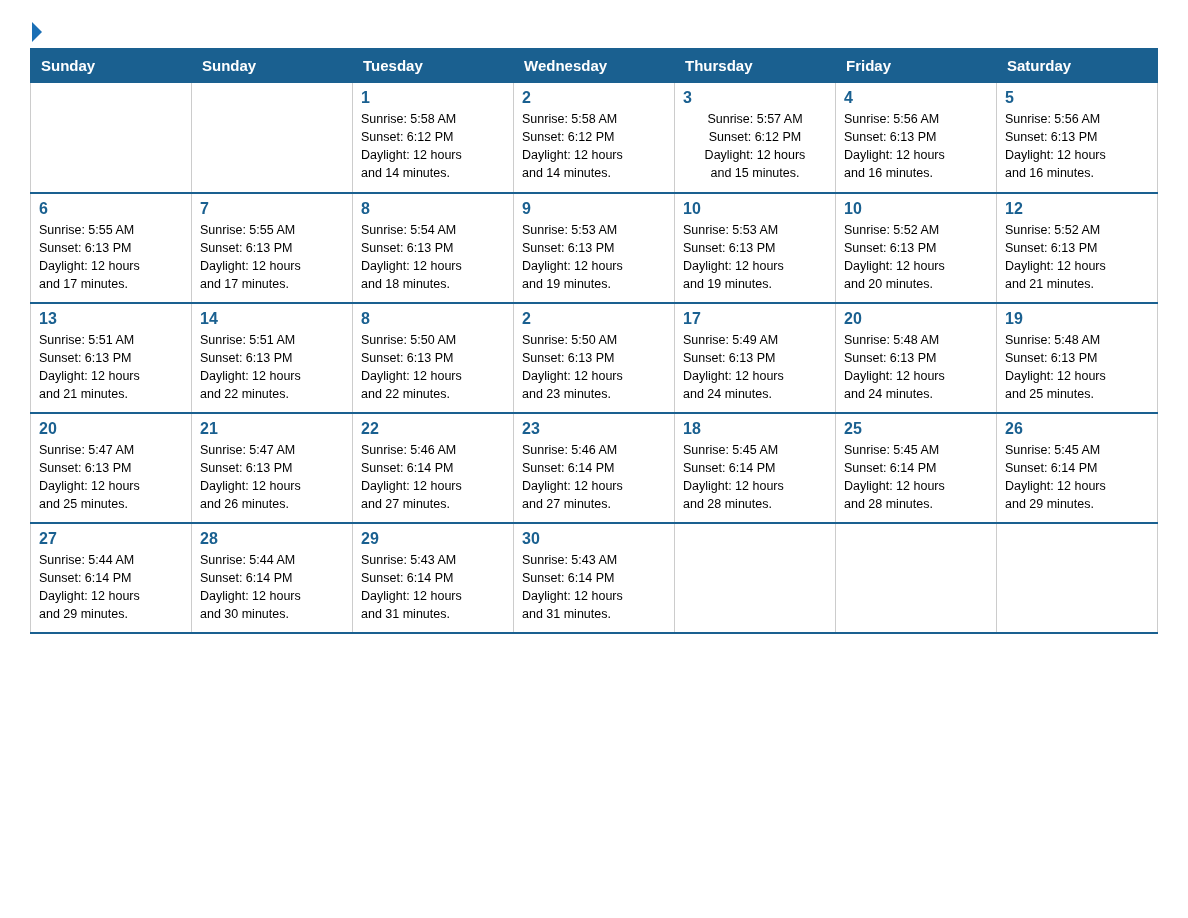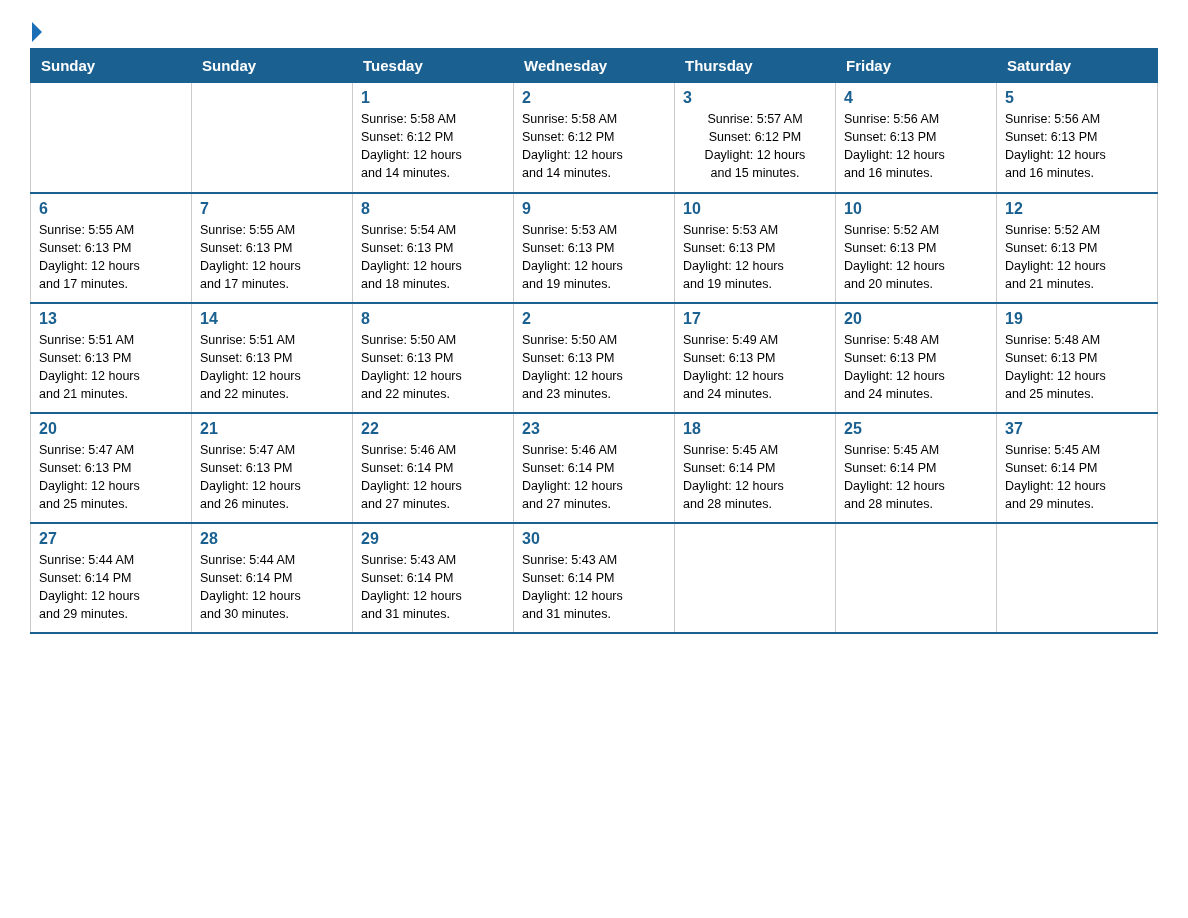--- a/index.html
+++ b/index.html
@@ -320,21 +320,21 @@
 and 28 minutes.</div>
         </td>
         <td>
           <span class="day-num">25</span>
           <div class="day-info" style="white-space: pre-line;">Sunrise: 5:45 AM
 Sunset: 6:14 PM
 Daylight: 12 hours
 and 28 minutes.</div>
         </td>
         <td>
-          <span class="day-num">37</span>
+          <span class="day-num">26</span>
           <div class="day-info" style="white-space: pre-line;">Sunrise: 5:45 AM
 Sunset: 6:14 PM
 Daylight: 12 hours
 and 29 minutes.</div>
         </td>
       </tr>
       <tr>
         <td>
           <span class="day-num">27</span>
           <div class="day-info" style="white-space: pre-line;">Sunrise: 5:44 AM

